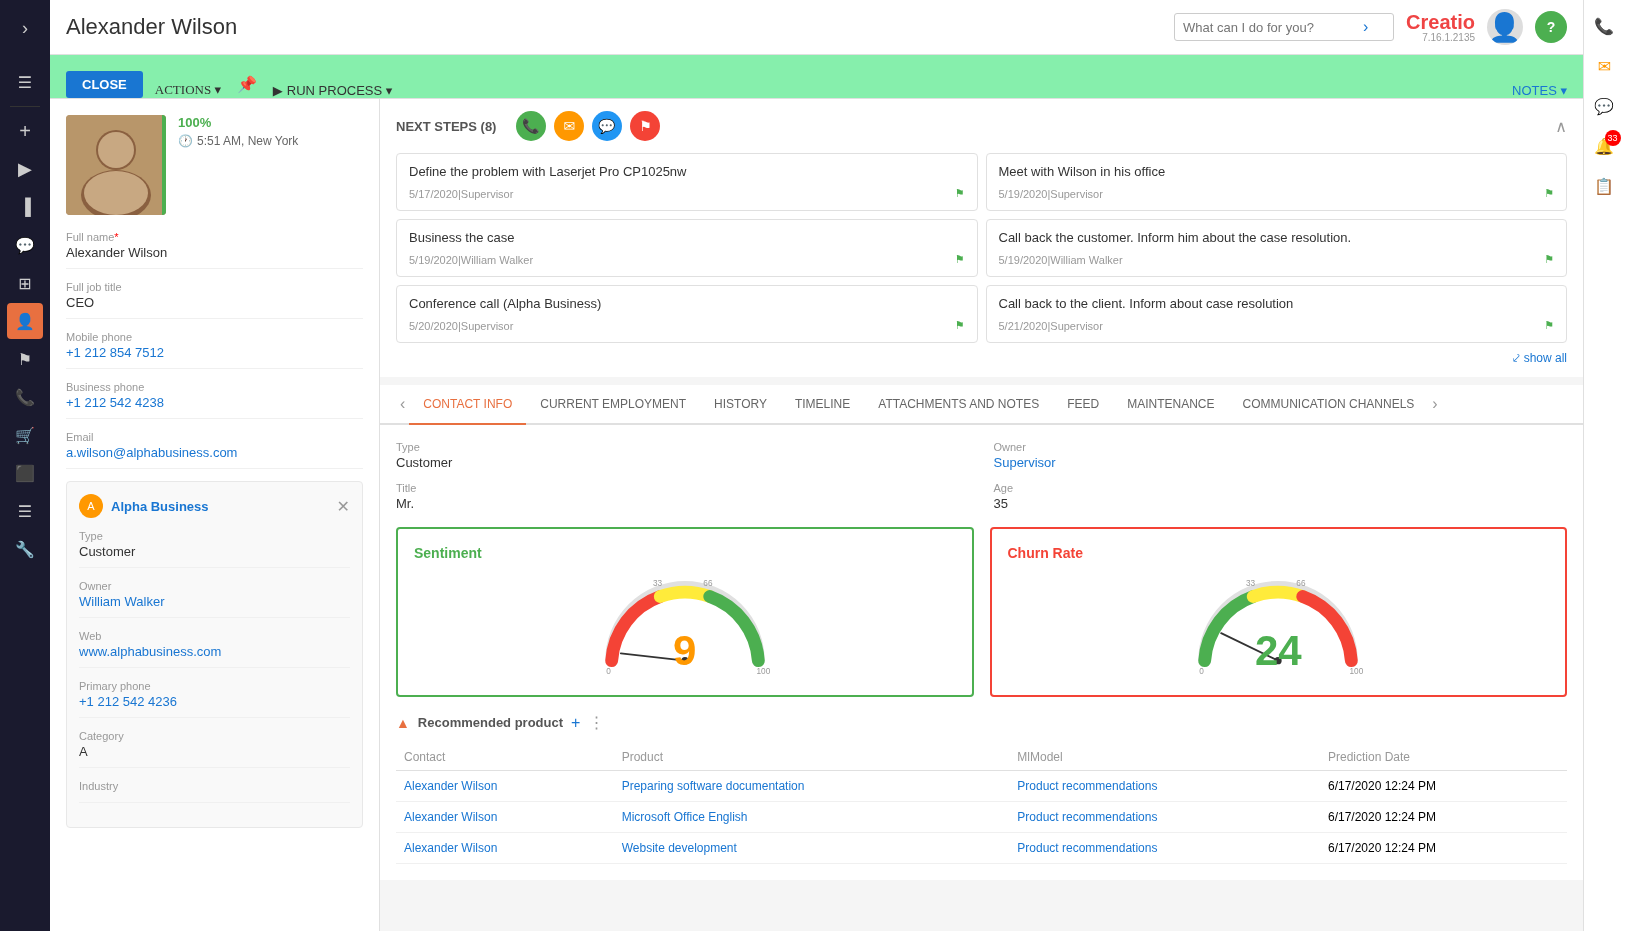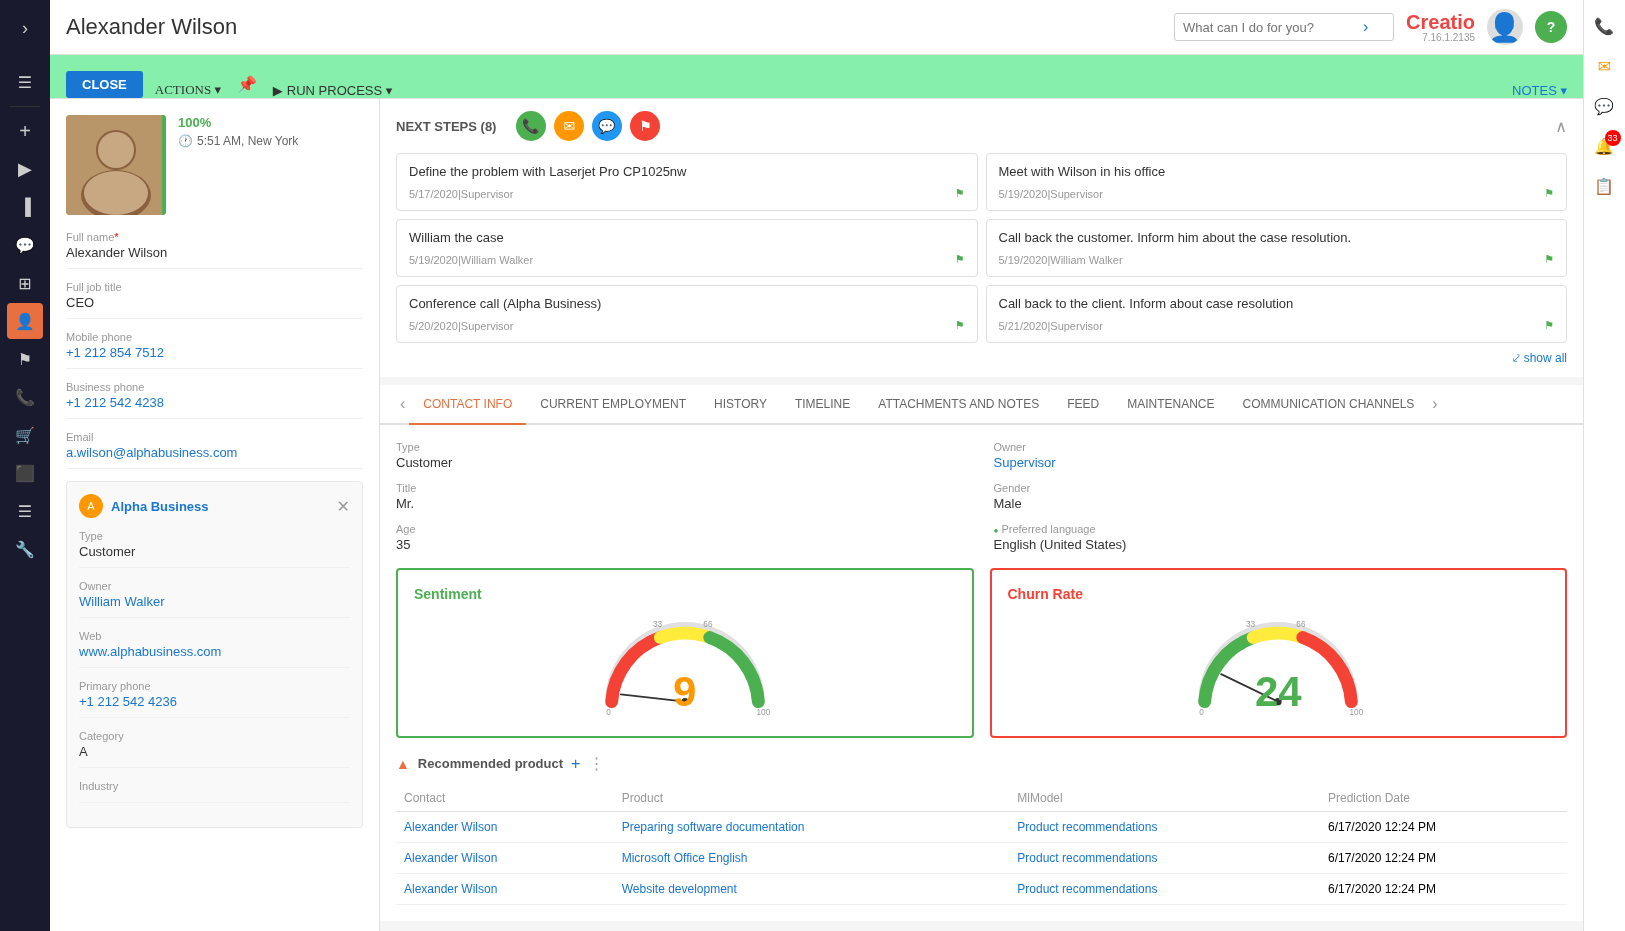--- a/index.html
+++ b/index.html
@@ -641,21 +641,21 @@
           <div class="task-card">
             <div class="task-title">Meet with Wilson in his office</div>
             <div class="task-meta">
               <span>5/19/2020</span>
               <span>|</span>
               <span>Supervisor</span>
               <span class="task-flag">⚑</span>
             </div>
           </div>
           <div class="task-card">
-            <div class="task-title">William the case</div>
+            <div class="task-title">Business the case</div>
             <div class="task-meta">
               <span>5/19/2020</span>
               <span>|</span>
               <span>William Walker</span>
               <span class="task-flag">⚑</span>
             </div>
           </div>
           <div class="task-card">
             <div class="task-title">Call back the customer. Inform him about the case resolution.</div>
             <div class="task-meta">
@@ -713,32 +713,22 @@
           </div>
           <div class="info-row">
             <div class="info-label">Owner</div>
             <div class="info-value link">Supervisor</div>
           </div>
           <div class="info-row">
             <div class="info-label">Title</div>
             <div class="info-value">Mr.</div>
           </div>
           <div class="info-row">
-            <div class="info-label">Gender</div>
-            <div class="info-value">Male</div>
-          </div>
-          <div class="info-row">
             <div class="info-label">Age</div>
             <div class="info-value">35</div>
-          </div>
-          <div class="info-row">
-            <div class="info-label">
-              <span style="color:#4caf50; font-size:8px;">●</span> <span>Preferred language</span>
-            </div>
-            <div class="info-value">English (United States)</div>
           </div>
         </div>
 
         <div class="gauges-row">
 
           <div class="gauge-card">
             <div class="gauge-title sentiment">Sentiment</div>
             <div class="gauge-container">
               <svg class="gauge-svg" viewBox="0 0 200 120">
 

